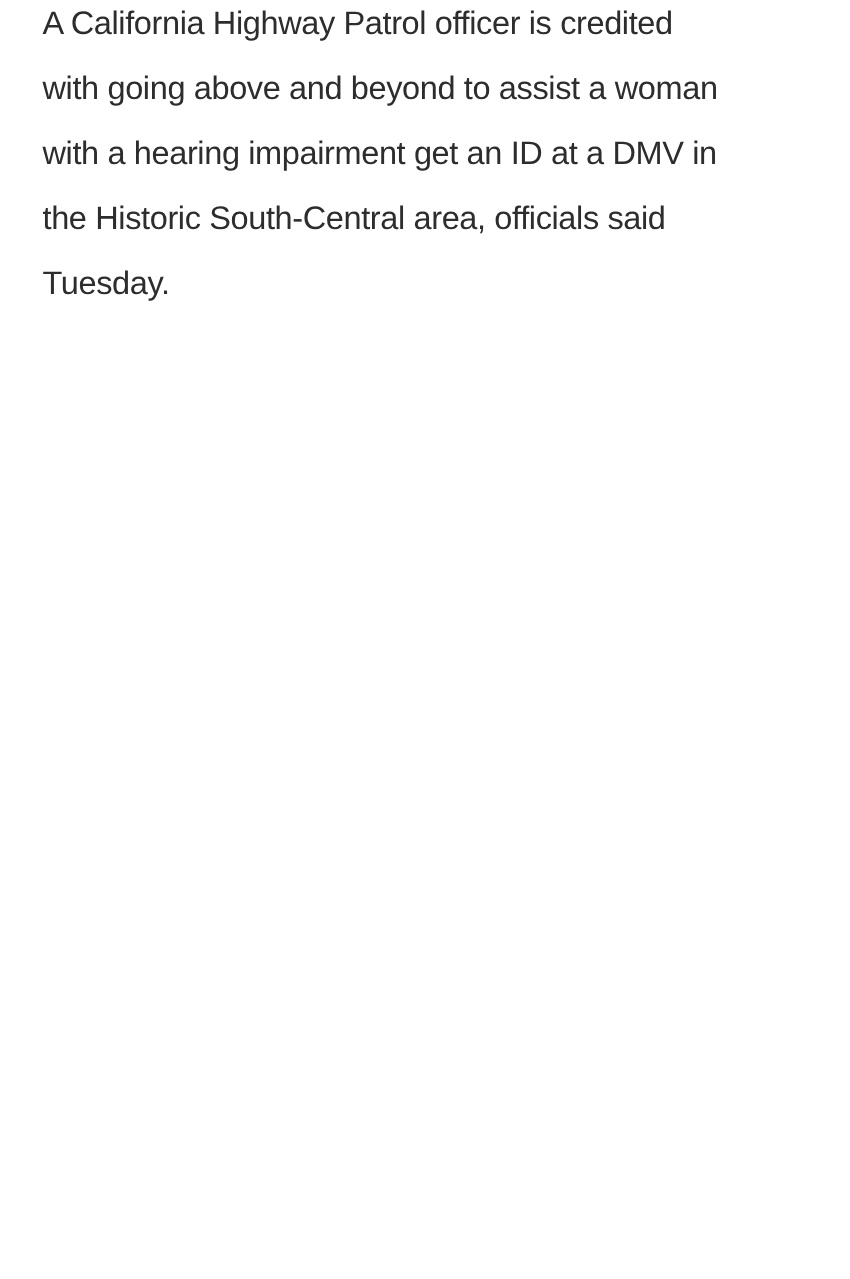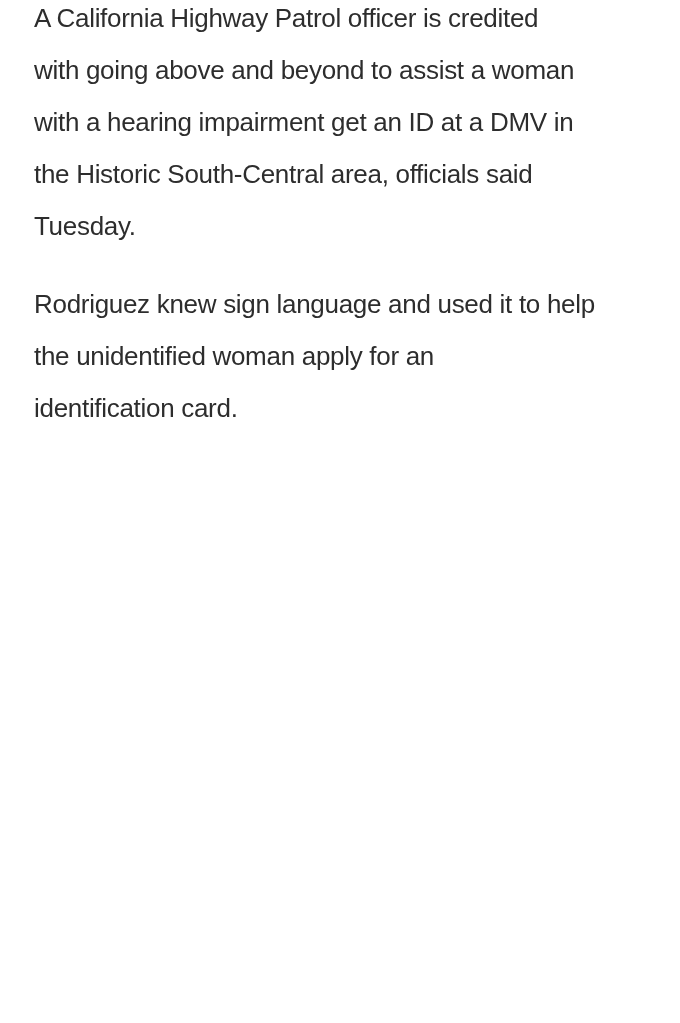--- a/index.html
+++ b/index.html
@@ -32,16 +32,13 @@
 </style>
 </head>
 <body>
 
 <div class="article-body">
   <p>A California Highway Patrol officer is credited
 with going above and beyond to assist a woman
 with a hearing impairment get an ID at a DMV in
 the Historic South-Central area, officials said
 Tuesday.</p>
-  <p>Rodriguez knew sign language and used it to help
-the unidentified woman apply for an
-identification card.</p>
 </div>
 
 </body></html>

